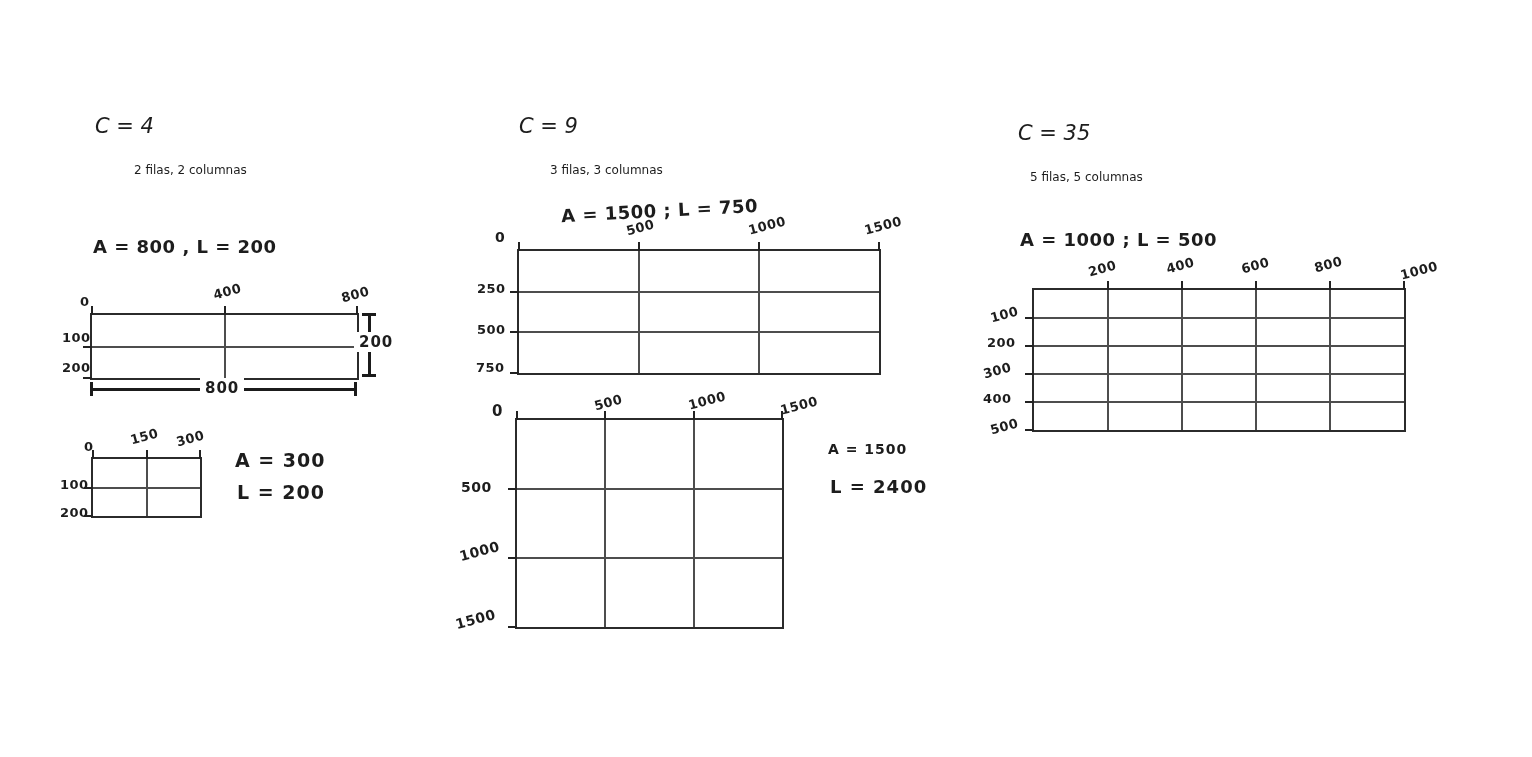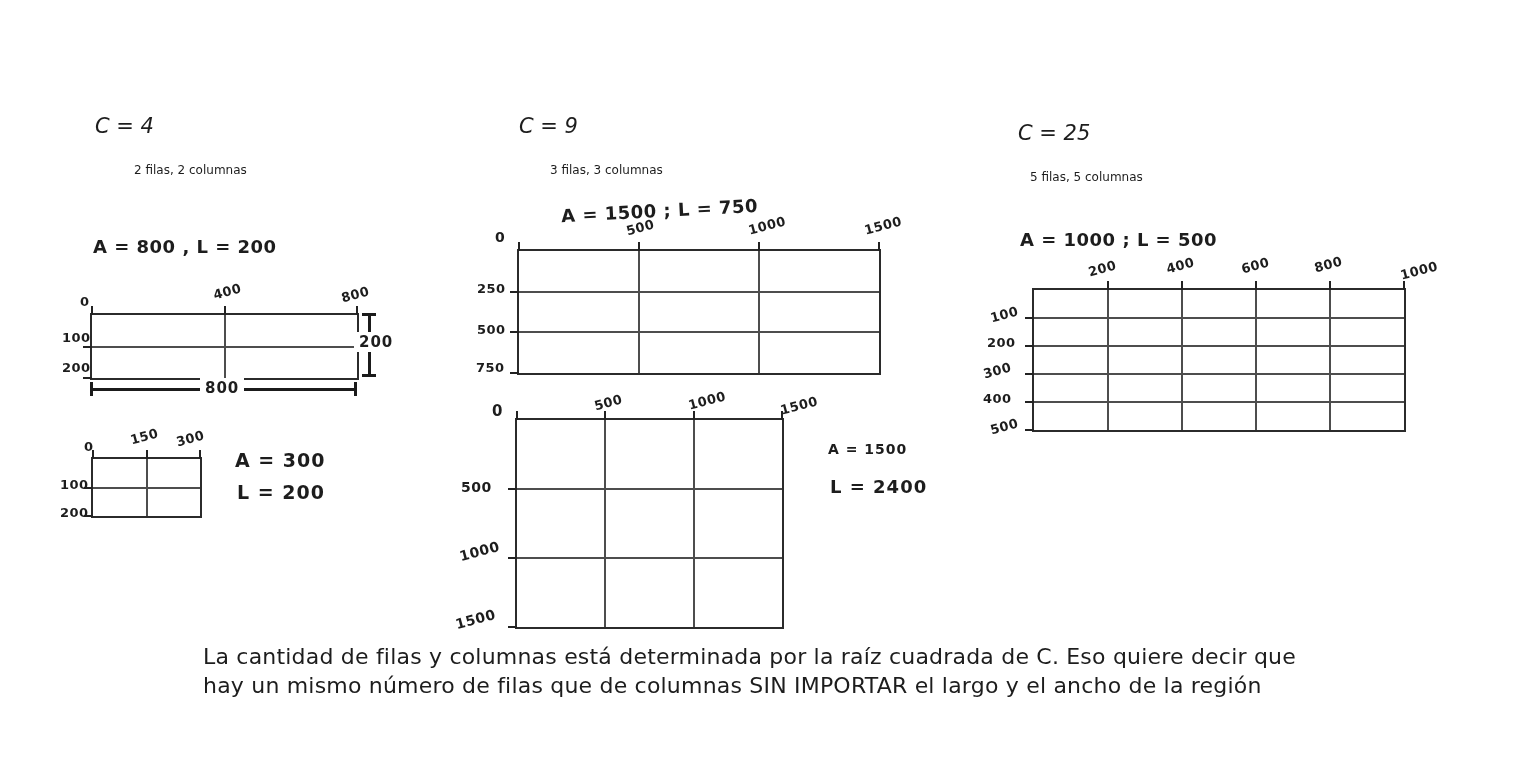--- a/index.html
+++ b/index.html
@@ -125,21 +125,21 @@
   <span class="tick-label" style="left:492px; top:402px; font-size:15px;">0</span>
   <span class="tick-label rot" style="left:594px; top:395px;">500</span>
   <span class="tick-label rot" style="left:688px; top:393px;">1000</span>
   <span class="tick-label rot" style="left:780px; top:398px;">1500</span>
   <span class="tick-label" style="left:461px; top:479px; font-size:14px;">500</span>
   <span class="tick-label rot" style="left:459px; top:543px; font-size:14px;">1000</span>
   <span class="tick-label rot" style="left:455px; top:611px; font-size:14px;">1500</span>
   <div class="abs ann" style="left:828px; top:441px; font-size:14px;">A = 1500</div>
   <div class="abs ann" style="left:830px; top:476px; font-size:18px;">L = 2400</div>
 
-  <div class="abs c-label" style="left:1018px; top:121px;">C = 25</div>
+  <div class="abs c-label" style="left:1018px; top:121px;">C = 35</div>
   <div class="abs rc-label" style="left:1030px; top:170px;">5 filas, 5 columnas</div>
   <div class="abs params" style="left:1020px; top:229px;">A = 1000   ;    L = 500</div>
 
   <div class="grid-box" style="left:1032px; top:288px; width:370px; height:140px;">
     <div class="gv" style="left:20%;"></div>
     <div class="gv" style="left:40%;"></div>
     <div class="gv" style="left:60%;"></div>
     <div class="gv" style="left:80%;"></div>
     <div class="gh" style="top:20%;"></div>
     <div class="gh" style="top:40%;"></div>
@@ -160,16 +160,14 @@
   <span class="tick-label rot" style="left:1166px; top:258px;">400</span>
   <span class="tick-label rot" style="left:1241px; top:258px;">600</span>
   <span class="tick-label rot" style="left:1314px; top:257px;">800</span>
   <span class="tick-label rot" style="left:1400px; top:263px;">1000</span>
   <span class="tick-label rot" style="left:990px; top:307px;">100</span>
   <span class="tick-label" style="left:987px; top:335px;">200</span>
   <span class="tick-label rot" style="left:983px; top:363px;">300</span>
   <span class="tick-label" style="left:983px; top:391px;">400</span>
   <span class="tick-label rot" style="left:990px; top:419px;">500</span>
 
-  <div class="abs footer-line" style="left:203px; top:644px;">La cantidad de filas y columnas está determinada por la raíz cuadrada de C. Eso quiere decir que</div>
-  <div class="abs footer-line" style="left:203px; top:673px;">hay un mismo número de filas que de columnas SIN IMPORTAR el largo y el ancho de la región</div>
 
 </div>
 
 </body></html>

